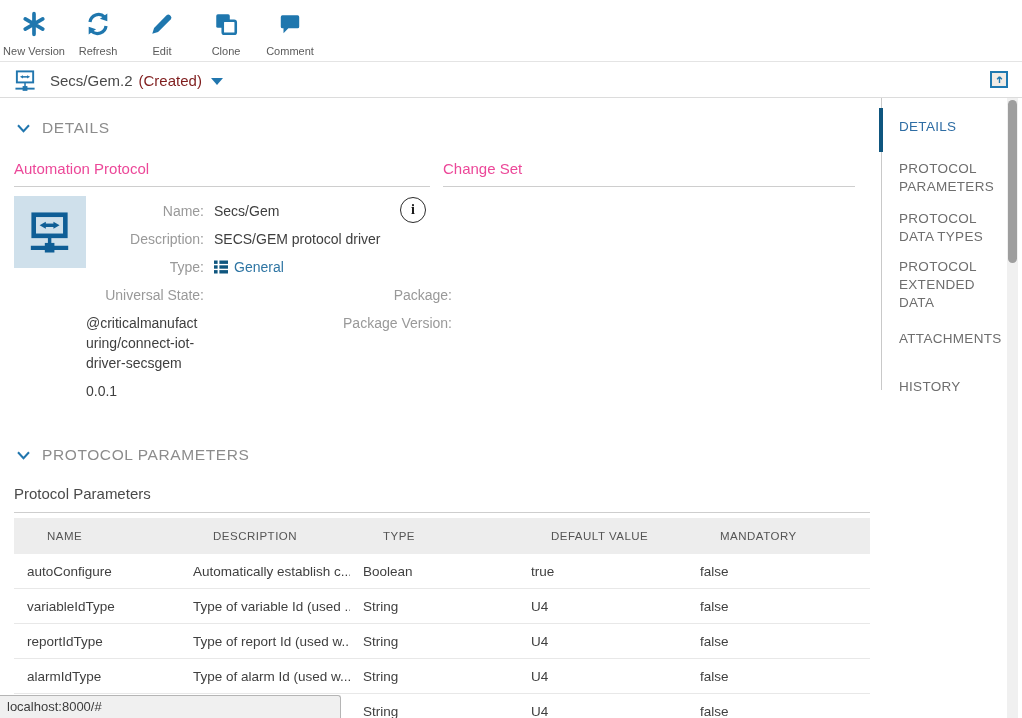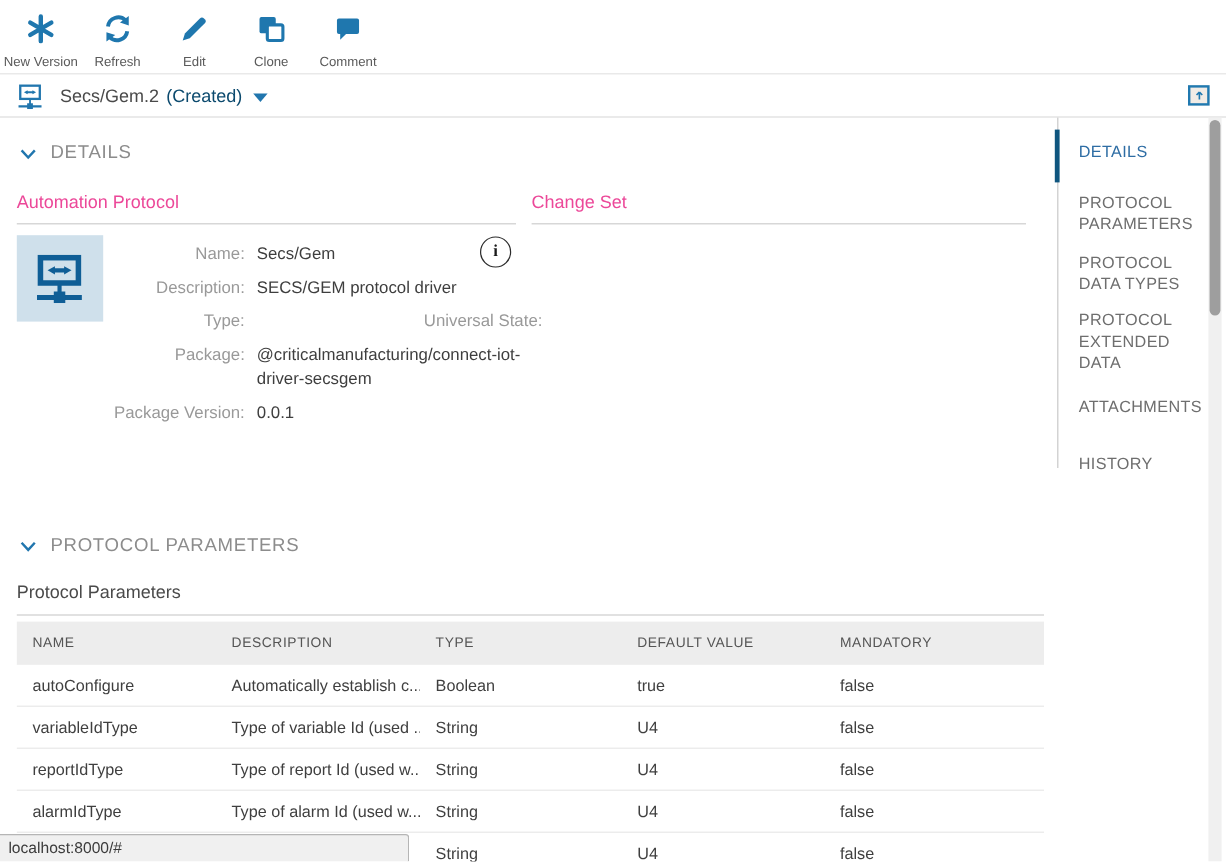--- a/index.html
+++ b/index.html
@@ -13,21 +13,21 @@
     border-bottom:1px solid #e4e4e4; display:flex; padding-left:2px; background:#fff; }
   .tb-item { width:64px; display:flex; flex-direction:column; align-items:center;
     padding-top:11px; cursor:pointer; }
   .tb-item svg { width:26px; height:26px; }
   .tb-label { font-size:11px; color:#5a5a5a; margin-top:4px; white-space:nowrap; }
   
   .breadcrumb { position:absolute; top:63px; left:0; width:100%; height:35px;
     border-bottom:1px solid #dcdcdc; display:flex; align-items:center; padding-left:14px; background:#fff; }
   .bc-icon { margin-right:13px; display:flex; }
   .bc-name { font-size:15px; color:#4a4a4a; }
-  .bc-state { font-size:15px; color:#0c4a6e; margin-left:6px; }
+  .bc-state { font-size:15px; color:#7f1d1d; margin-left:6px; }
   .bc-caret { width:0; height:0; border-left:6px solid transparent; border-right:6px solid transparent;
     border-top:7px solid #2176ae; margin-left:9px; margin-top:3px; cursor:pointer; }
   .panel-toggle { position:absolute; right:14px; top:8px; width:18px; height:17px;
     border:2px solid #2079b0; background:#f1ece6; display:flex; align-items:center; justify-content:center; cursor:pointer; }
   
   .sec-header { position:absolute; display:flex; align-items:center; gap:11px; cursor:pointer; }
   .sec-header .sec-title { font-size:15.5px; color:#8c8c8c; letter-spacing:0.6px; }
   
   .col-title { font-size:15px; color:#ec4899; padding-bottom:9px; border-bottom:1px solid #cecece; }
   .col-left  { position:absolute; left:14px;  top:160px; width:416px; }
@@ -55,21 +55,21 @@
   .nav-item.active::before { content:''; position:absolute; left:-3px; top:-10px; width:4px; height:44px; background:#0f567f; }
   .mb24{margin-bottom:24px}.mb14{margin-bottom:14px}.mb12{margin-bottom:12px}.mb18{margin-bottom:18px}.mb30{margin-bottom:30px}
   
   .scroll-track { position:absolute; left:1007px; top:98px; width:11px; height:620px; background:#f0f0f0; }
   .scroll-thumb { position:absolute; left:1008px; top:100px; width:9px; height:163px; background:#9e9e9e; border-radius:5px; cursor:pointer; }
   
   .pp-title { position:absolute; left:14px; top:485px; width:856px; font-size:15px;
     color:#4a4a4a; padding-bottom:10px; border-bottom:1px solid #cecece; }
   .param-table { position:absolute; left:14px; top:518px; width:856px; }
   .t-row { display:grid; grid-template-columns:166px 170px 168px 169px 1fr; align-items:center; }
-  .t-head { background:#ededed; height:36px; color:#555; font-size:11.5px; letter-spacing:0.5px; }
+  .t-head { background:#ededed; height:36px; color:#555; font-size:11.5px; letter-spacing:0.5px;padding-left:20px; }
   .t-head > div { padding-left:13px; }
   .t-body-row { height:35px; border-bottom:1px solid #e8e8e8; font-size:13.5px; color:#3f3f3f; cursor:pointer; }
   .t-body-row > div { padding-left:13px; white-space:nowrap; overflow:hidden; }
   
   .status-tip { position:absolute; left:0; bottom:0; width:341px; height:23px; background:#f0f0f0;
     border:1px solid #b5b5b5; border-left:none; border-bottom:none; border-top-right-radius:3px;
     line-height:21px; padding-left:7px; font-size:13px; color:#3c3c3c; z-index:10; }
 </style>
 </head>
 <body>
@@ -157,20 +157,31 @@
 </div>
 
 <div class="fields">
   <div class="f-label">Name:</div>
   <div class="f-value">Secs/Gem</div>
 
   <div class="f-label">Description:</div>
   <div class="f-value">SECS/GEM protocol driver</div>
 
   <div class="f-label">Type:</div>
+  <div class="f-value link">
+    <svg width="14" height="14" viewBox="0 0 14 14">
+        <rect x="0" y="0.5" width="3.6" height="3.4" fill="#0F567F"></rect>
+        <rect x="5.4" y="0.5" width="8.6" height="3.4" fill="#0F567F"></rect>
+        <rect x="0" y="5.3" width="3.6" height="3.4" fill="#0F567F"></rect>
+        <rect x="5.4" y="5.3" width="8.6" height="3.4" fill="#0F567F"></rect>
+        <rect x="0" y="10.1" width="3.6" height="3.4" fill="#0F567F"></rect>
+        <rect x="5.4" y="10.1" width="8.6" height="3.4" fill="#0F567F"></rect>
+      </svg>
+    <span>General</span>
+  </div>
 
   <div class="f-label">Universal State:</div>
 
   <div class="f-label">Package:</div>
   <div class="f-value">@criticalmanufacturing/connect-iot-driver-secsgem</div>
 
   <div class="f-label">Package Version:</div>
   <div class="f-value">0.0.1</div>
 </div>
 

